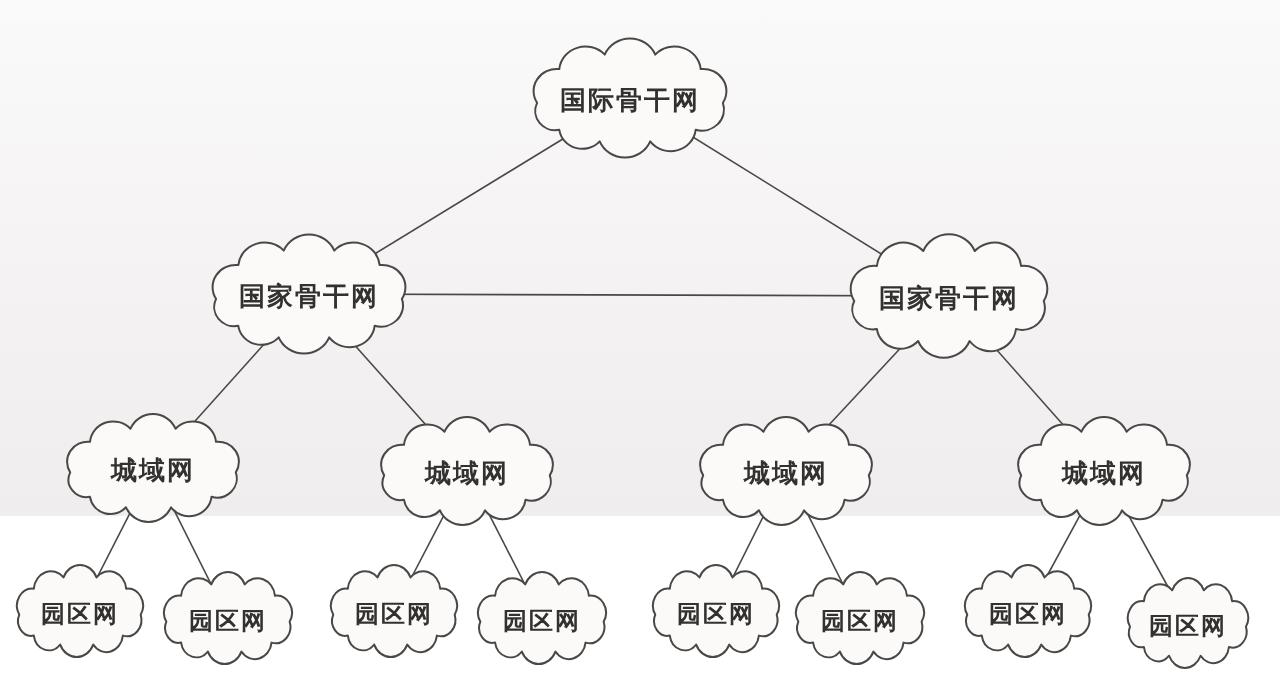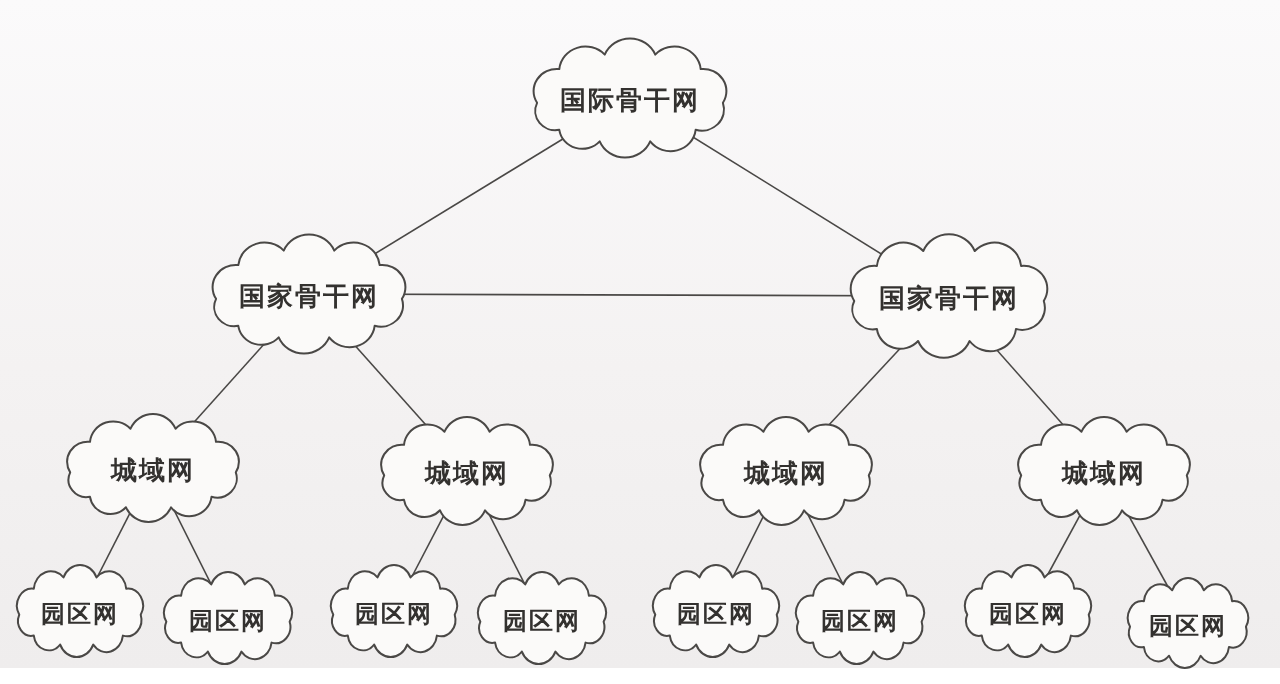--- a/index.html
+++ b/index.html
@@ -8,21 +8,21 @@
   }
   body {
     width: 1280px;
     height: 684px;
     overflow: hidden;
     font-family: "Liberation Sans", "DejaVu Sans", sans-serif;
   }
   .stage {
     position: relative;
     width: 1280px;
-    height: 668px;
+    height: 516px;
     background: linear-gradient(180deg, var(--bg-top, #fbfafb) 0%, var(--bg-mid, #f4f2f2) 55%, var(--bg-bottom, #efeded) 100%);
   }
   svg.diagram-canvas {
     display: block;
     width: 1280px;
     height: 684px;
   }
   .edge {
     stroke: var(--outline, #4a4846);
     stroke-width: 1.6;

